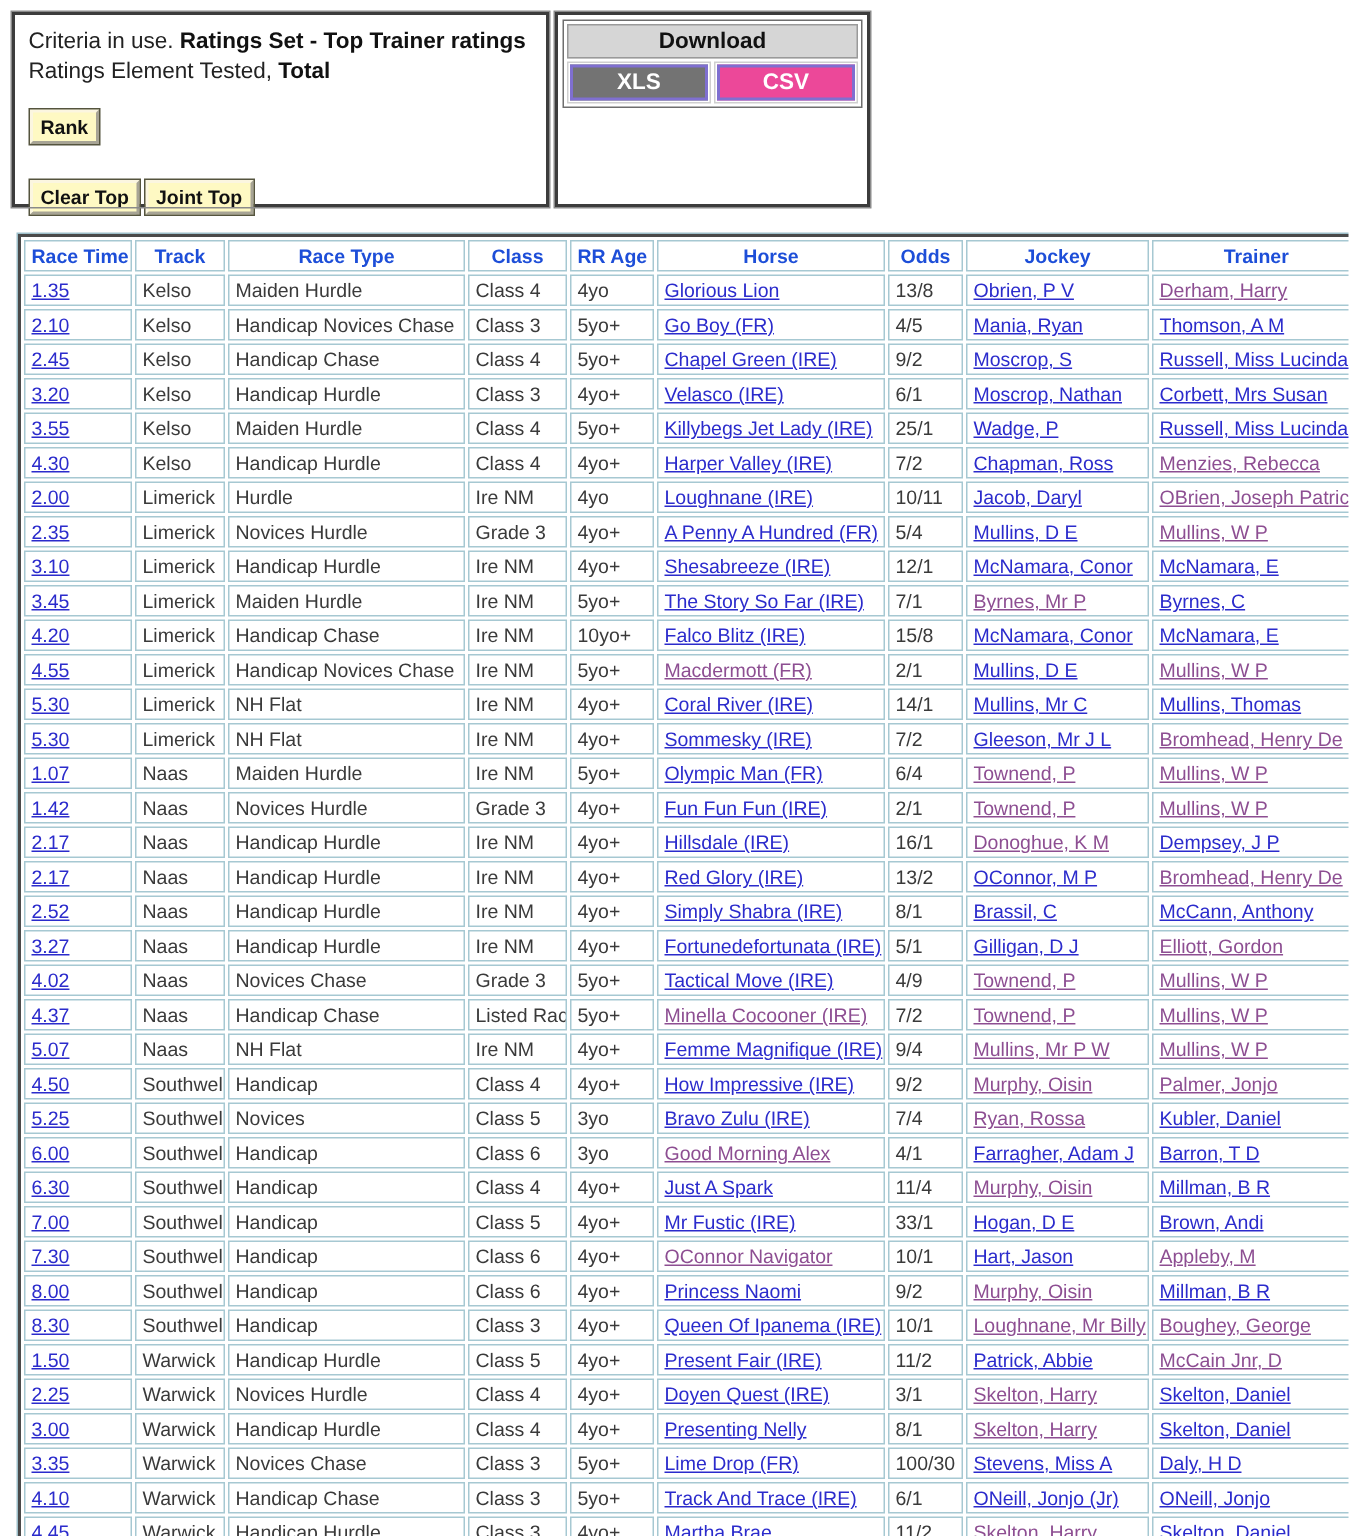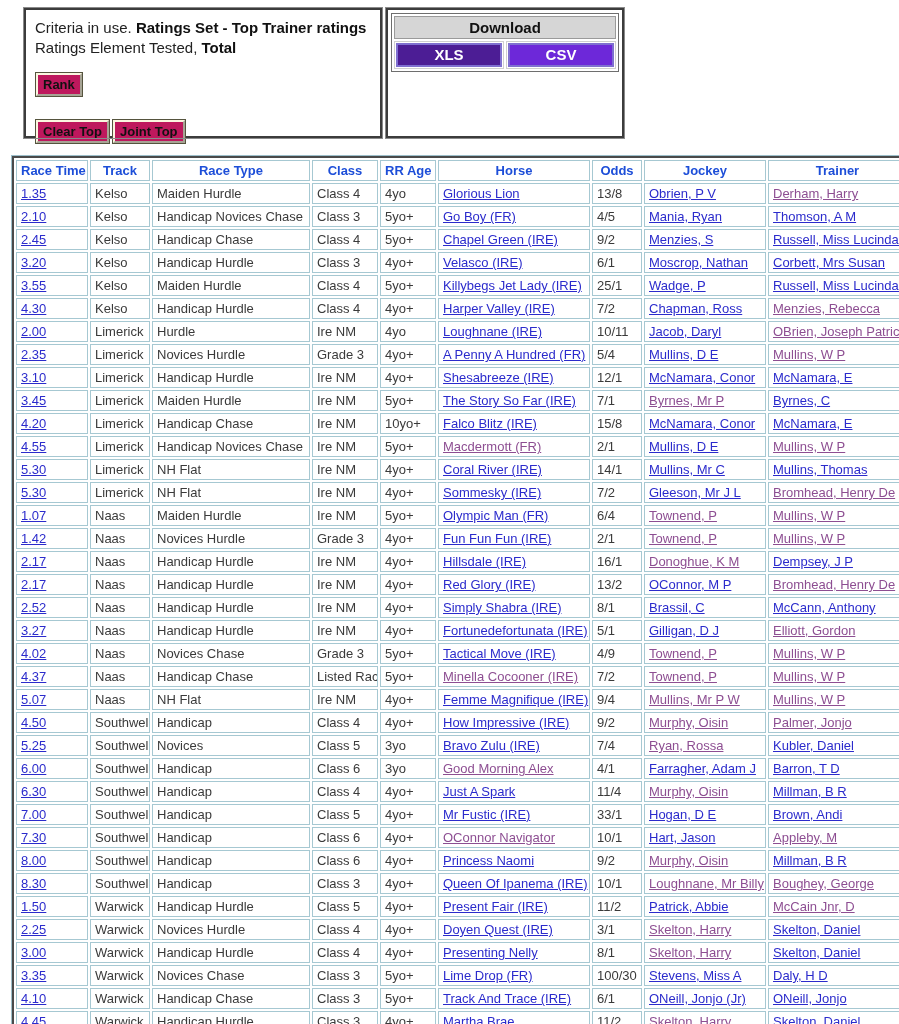--- a/index.html
+++ b/index.html
@@ -1,37 +1,37 @@
 <!DOCTYPE html>
 <html style="--link-blue: #2b2bcc; --link-visited: #8d4e92;"><head>
 <meta charset="utf-8">
 <style>
   * { box-sizing: border-box; margin: 0; padding: 0; }
   html,body { background:#ffffff; width:899px; font-family:"Liberation Sans", sans-serif; }
   body { position:relative; min-height:1024px; }
 
   
-  .top-wrap { position:absolute; left:24px; top:8px; width:600px; height:130px; }
+  .top-wrap { position:absolute; left:8px; top:8px; width:600px; height:130px; }
   .criteria-box {
     position:absolute; left:0; top:0; width:358px; height:130px;
     border:2px solid #3c3c3c; outline:1px solid #8a8a8a; background:#fff;
     padding:8px 9px; font-size:15px; color:#222; line-height:20px;
   }
   .criteria-box b { color:#111; }
   .btn {
-    display:inline-block; background:#be185d; color:#111;
+    display:inline-block; background:#fef9c3; color:#111;
     border:2px outset #fbf6e0; outline:1px solid #55543e;
     font-weight:bold; font-size:13px; line-height:15px;
     padding:2px 5px; margin:1px 3px 1px 1px; cursor:pointer; white-space:nowrap;
   }
   .btn-row { margin-top:14px; }
   .btn-row2 { margin-top:22px; }
 
   .download-box {
-    position:absolute; left:362px; top:0; width:238px; height:130px;
+    position:absolute; left:362px; top:0; width:210px; height:130px;
     border:2px solid #3c3c3c; outline:1px solid #8a8a8a; background:#fff; padding:3px;
   }
   .dl-table { width:100%; border:1px solid #6e6e6e; border-collapse:separate; border-spacing:2px; }
   .dl-head {
     background:#d6d6d6; border:1px solid #9a9a9a; text-align:center;
     font-weight:bold; font-size:15px; color:#111; padding:2px 0;
   }
   .dl-cell { width:50%; padding:1px; border:1px solid #cfcfcf; }
   .dl-btn {
     border:2px solid #7f6fd0; color:#ffffff; font-weight:bold; font-size:15px;
@@ -68,24 +68,24 @@
   </div>
 
   <div class="download-box">
     <table class="dl-table">
       <tbody>
           <tr>
             <td class="dl-head" colspan="2">Download</td>
           </tr>
       <tr>
         <td class="dl-cell">
-          <div class="dl-btn" id="xls-btn" style="background: #4c1d95;">XLS</div>
+          <div class="dl-btn" id="xls-btn" style="background: #737373;">XLS</div>
         </td>
         <td class="dl-cell">
-          <div class="dl-btn" id="csv-btn" style="background: #6d28d9; text-align: center;">CSV</div>
+          <div class="dl-btn" id="csv-btn" style="background: #ec4899; text-align: center;">CSV</div>
         </td>
       </tr>
     </tbody>
       </table>
   </div>
 </div>
 
 <div class="race-table-wrap">
   <table class="race">
     <colgroup>
@@ -136,21 +136,21 @@
           <td><a class="lnk">Thomson, A M</a></td>
         </tr>
         <tr>
           <td><a class="lnk">2.45</a></td>
           <td>Kelso</td>
           <td>Handicap Chase</td>
           <td>Class 4</td>
           <td>5yo+</td>
           <td><a class="lnk">Chapel Green (IRE)</a></td>
           <td>9/2</td>
-          <td><a class="lnk">Menzies, S</a></td>
+          <td><a class="lnk">Moscrop, S</a></td>
           <td><a class="lnk">Russell, Miss Lucinda V</a></td>
         </tr>
         <tr>
           <td><a class="lnk">3.20</a></td>
           <td>Kelso</td>
           <td>Handicap Hurdle</td>
           <td>Class 3</td>
           <td>4yo+</td>
           <td><a class="lnk">Velasco (IRE)</a></td>
           <td>6/1</td>

